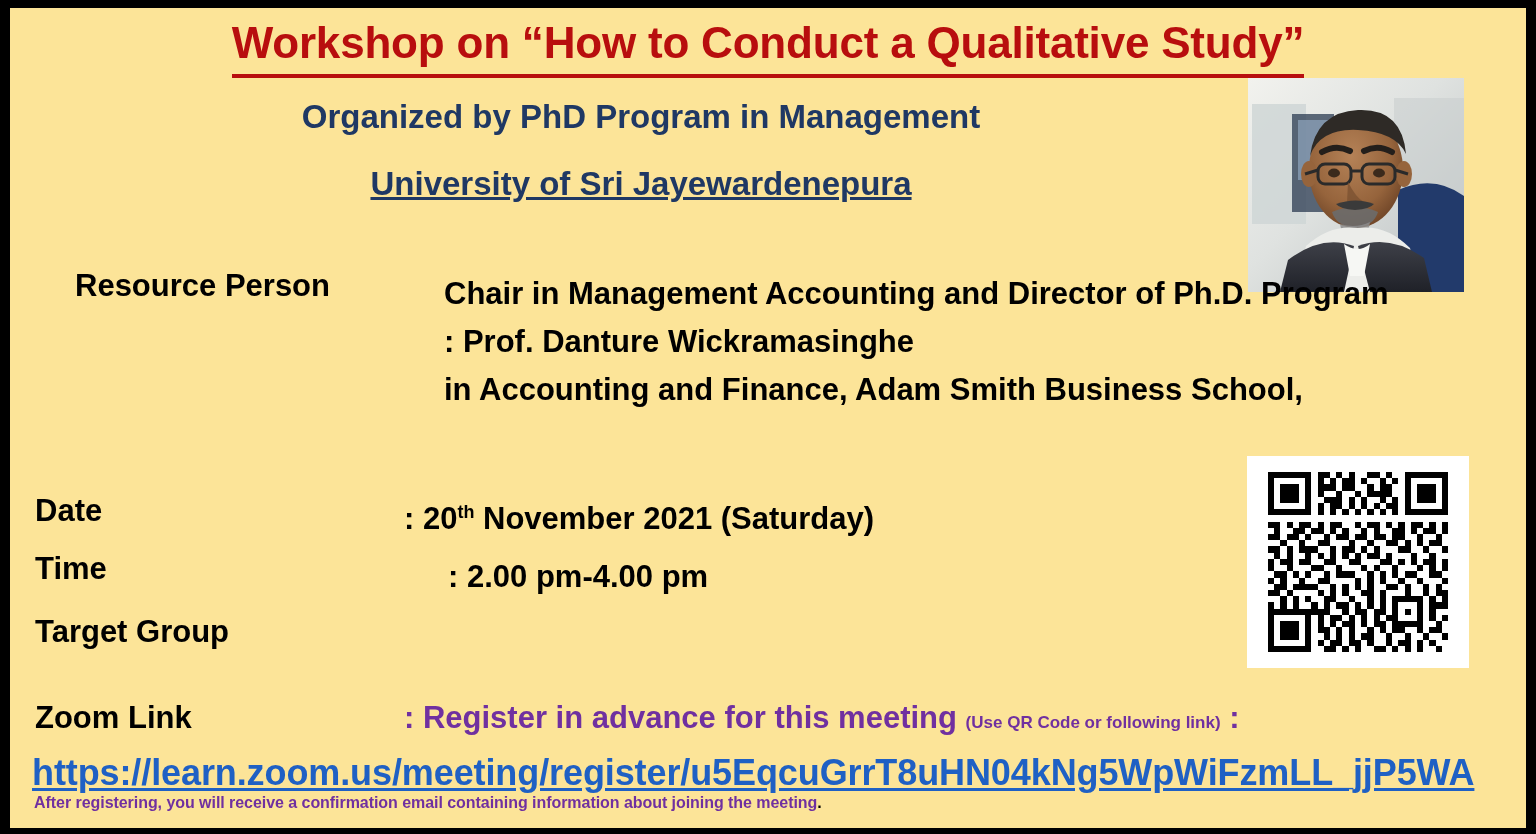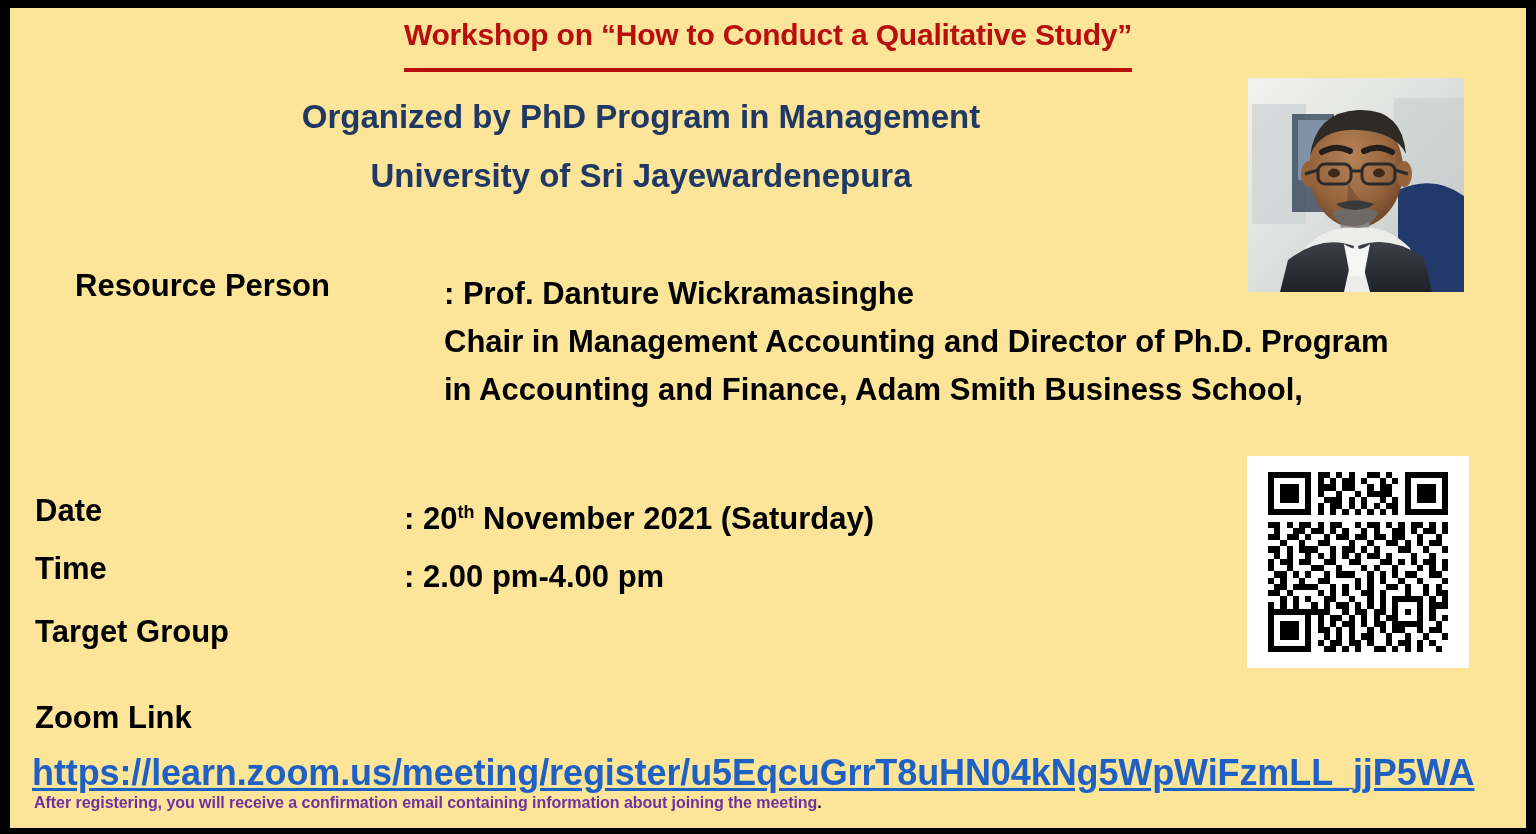--- a/index.html
+++ b/index.html
@@ -34,47 +34,47 @@
   
   .title-row {
     position: absolute;
     left: 0;
     top: 10px;
     width: 1516px;
     text-align: center;
   }
   .title-text {
     display: inline-block;
-    font-size: 30px;
+    font-size: 44px;
     font-weight: bold;
     color: #B80E0E;
     letter-spacing: -0.2px;
     border-bottom: 4px solid #B80E0E;
-    padding-bottom: 16px;
+    padding-bottom: 7px;
     line-height: 1.12;
     white-space: nowrap;
   }
 
   
   .org-block {
     position: absolute;
     left: 0;
     top: 92px;
     width: 1230px;
     text-align: center;
   }
   .org-line {
     font-size: 33px;
     font-weight: bold;
     color: #1F3864;
     line-height: 1.0;
     white-space: nowrap;
     padding-left: 32px;
   }
-  .org-line.second { margin-top: 26px; }
+  .org-line.second { margin-top: 34px; text-decoration: underline; }
 
   
   #speaker-photo {
     position: absolute;
     left: 1238px;
     top: 70px;
     width: 216px;
     height: 214px;
     overflow: hidden;
     background: #cfd3d6;
@@ -106,21 +106,21 @@
   }
   .detail-value .sub-line { display: block; }
   .detail-value sup {
     font-size: 0.58em;
     vertical-align: super;
     line-height: 0;
   }
 
   #row-resource { top: 262px; margin-left: 40px; }
   #row-date     { top: 487px; }
-  #row-time     { top: 545px; }
+  #row-time     { top: 545px; gap: 44px; }
   #row-target   { top: 608px; }
 
   
   #qr-code-box {
     position: absolute;
     left: 1237px;
     top: 448px;
     width: 222px;
     height: 212px;
     background: #FFFFFF;
@@ -243,22 +243,22 @@
         <path d="M40 182 q34 -26 66 -14 l-10 46 h-64 z" fill="url(#jacket)"></path>
         <path d="M176 180 q-34 -24 -66 -12 l12 46 h62 z" fill="url(#jacket)"></path>
         <path d="M96 166 q14 10 26 0 l-6 32 l-14 0 z" fill="#f6f7f4"></path>
         <rect x="0" y="0" width="216" height="214" fill="none"></rect>
       </svg>
     </div>
 
     <div class="detail-row" id="row-resource">
       <div class="detail-label">Resource Person</div>
       <div class="detail-value">
+        <span class="sub-line">Chair in Management Accounting and Director of Ph.D. Program</span>
         <span class="sub-line">: Prof. Danture Wickramasinghe</span>
-        <span class="sub-line">Chair in Management Accounting and Director of Ph.D. Program</span>
         <span class="sub-line">in Accounting and Finance, Adam Smith Business School,</span>
       </div>
     </div>
 
     <div class="detail-row" id="row-date">
       <div class="detail-label">Date</div>
       <div class="detail-value">
         <span>: 20</span><sup>th</sup><span> November 2021 (Saturday)</span>
       </div>
     </div>
@@ -515,20 +515,25 @@
             <rect x="17" y="28" width="2" height="1"></rect>
           <rect x="20" y="28" width="1" height="1"></rect>
             <rect x="22" y="28" width="1" height="1"></rect>
           <rect x="27" y="28" width="1" height="1"></rect>
         </g>
       </svg>
     </div>
 
     <div id="zoom-link-row">
       <div class="zoom-label">Zoom Link</div>
+      <div class="zoom-value">
+        <span>: Register in advance for this meeting</span>
+        <span class="zoom-note">(Use QR Code or following link)</span>
+        <span>:</span>
+      </div>
     </div>
 
     <a id="zoom-url" href="#">https://learn.zoom.us/meeting/register/u5EqcuGrrT8uHN04kNg5WpWiFzmLL_jjP5WA</a>
 
     <div id="zoom-footnote">
       <span>After registering, you will receive a confirmation email containing information about joining the meeting</span><span class="end-dot">.</span>
     </div>
 
   </div>
 </div>

